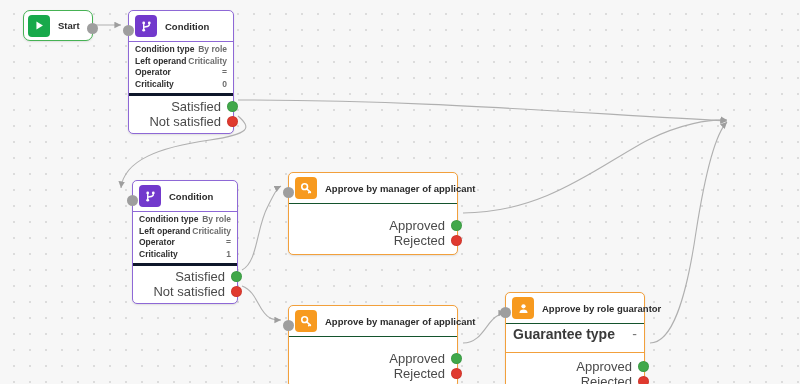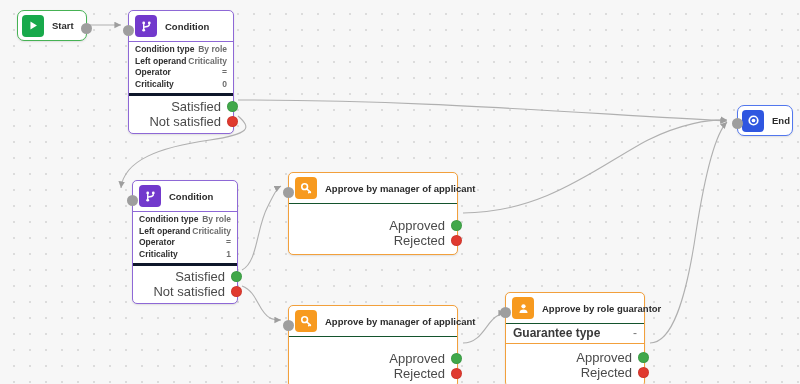--- a/index.html
+++ b/index.html
@@ -95,22 +95,22 @@
     line-height: 11.6px;
     white-space: nowrap;
   }
   .prop-key   { color: #2f2f2f; font-weight: bold; }
   .prop-value { color: #6d6d6d; font-weight: bold; }
 
   .gt-row {
     display: flex;
     justify-content: space-between;
     align-items: baseline;
-    font-size: 12px;
-    padding: 2px 7px 3px 7px;
+    font-size: 14px;
+    padding: 2px 7px 10px 7px;
     border-bottom: 1px solid #f2a03c;
     white-space: nowrap;
   }
   .gt-key   { color: #3a3a3a; font-weight: bold; }
   .gt-value { color: #7a7a7a; }
 
   .out-block { padding: 3px 0 4px 0; }
   .out-row {
     display: flex;
     align-items: center;
@@ -170,21 +170,21 @@
       <path d="M242,286 C258,292 258,312 270,318 C274,320 277,320 281,320" marker-end="url(#arrow)"></path>
 
       <path d="M463,213 C545,213 600,165 648,140 C680,124 710,119 727,120" marker-end="url(#arrow)"></path>
 
       <path d="M463,343 C482,343 486,322 497,316 C500,314 503,313 505,313" marker-end="url(#arrow)"></path>
 
       <path d="M650,343 C672,343 686,300 696,232 C706,168 716,133 727,122" marker-end="url(#arrow)"></path>
     </g>
   </svg>
 
-  <div class="node start terminal" style="left:17px; top:10px; width:70px; height:31px;">
+  <div class="node start terminal" style="left:23px; top:10px; width:70px; height:31px;">
     <div class="node-icon icon-start">
       <svg width="13" height="13" viewBox="0 0 12 12">
           <path d="M3.2,2.2 L9.2,6 L3.2,9.8 Z" fill="#ffffff"></path>
         </svg>
     </div>
     <span class="term-title">Start</span>
     <div class="in-port term-in" style="left:auto; right:-6px;"></div>
   </div>
 
   <div class="node cond" style="left:128px; top:10px; width:106px;">
@@ -343,24 +343,14 @@
         <span class="out-label">Approved</span>
         <span class="port port-ok"></span>
       </div>
       <div class="out-row">
         <span class="out-label">Rejected</span>
         <span class="port port-no"></span>
       </div>
     </div>
   </div>
 
-  <div class="node end terminal" style="left:737px; top:105px; width:56px; height:31px;">
-    <div class="in-port term-in"></div>
-    <div class="node-icon icon-end">
-      <svg width="13" height="13" viewBox="0 0 14 14">
-        <circle cx="7" cy="7" r="4.6" fill="none" stroke="#ffffff" stroke-width="1.8"></circle>
-        <circle cx="7" cy="7" r="2" fill="#ffffff"></circle>
-      </svg>
-    </div>
-    <span class="term-title">End</span>
-  </div>
 
 </div>
 
 </body></html>

